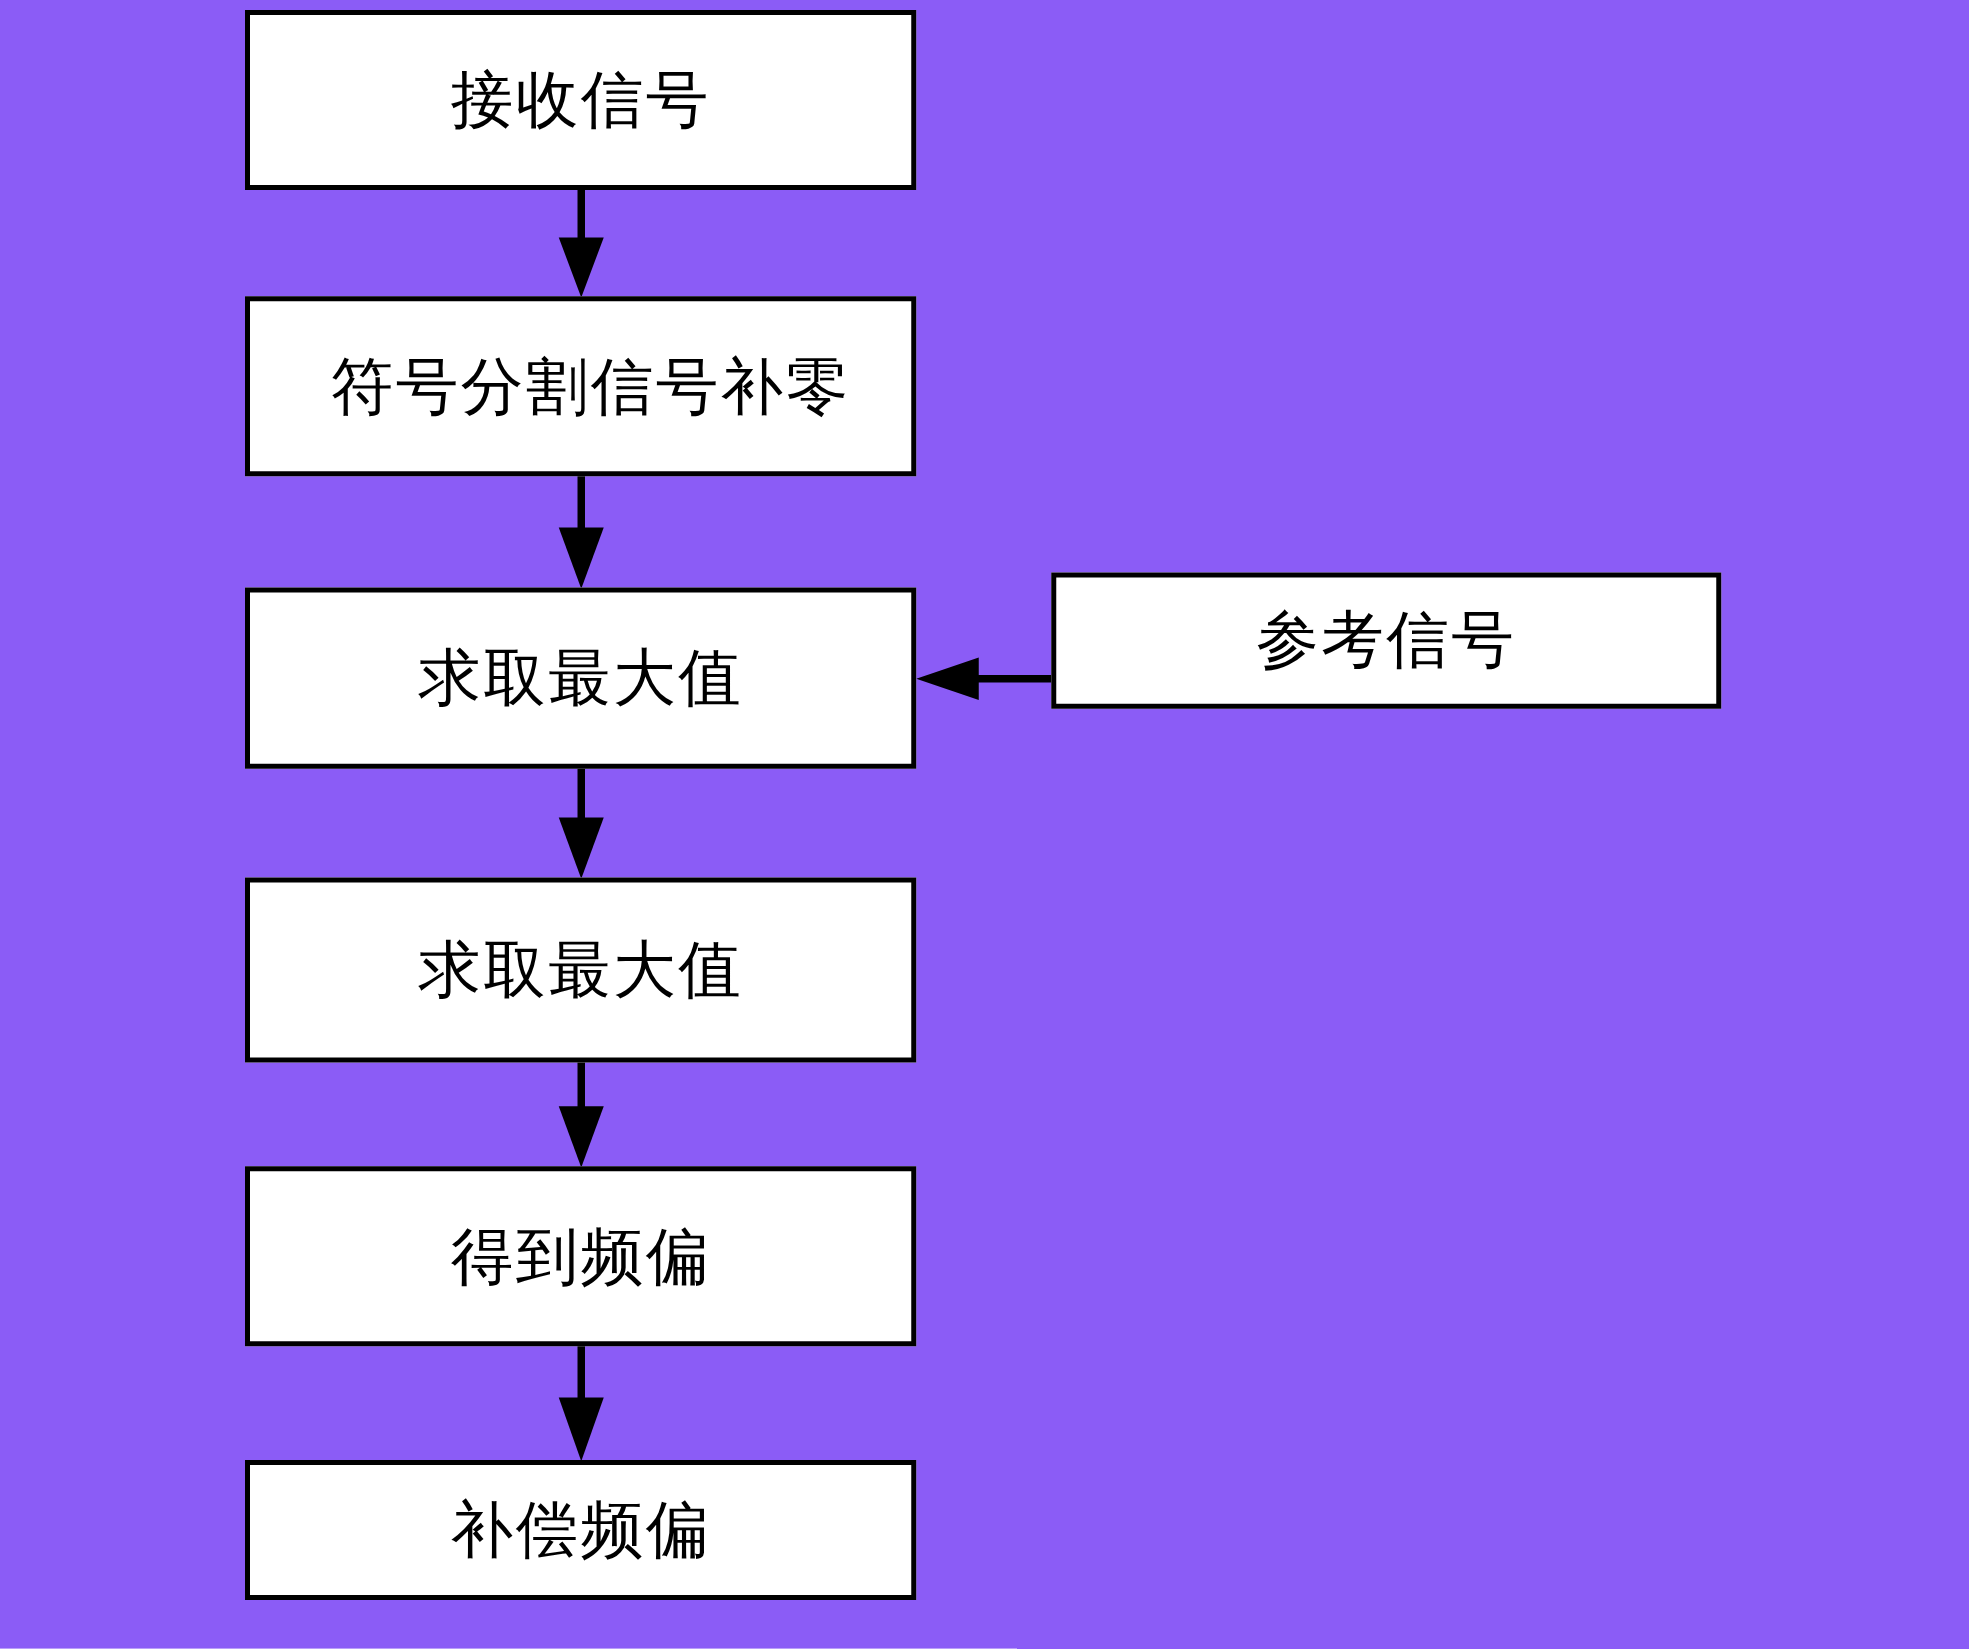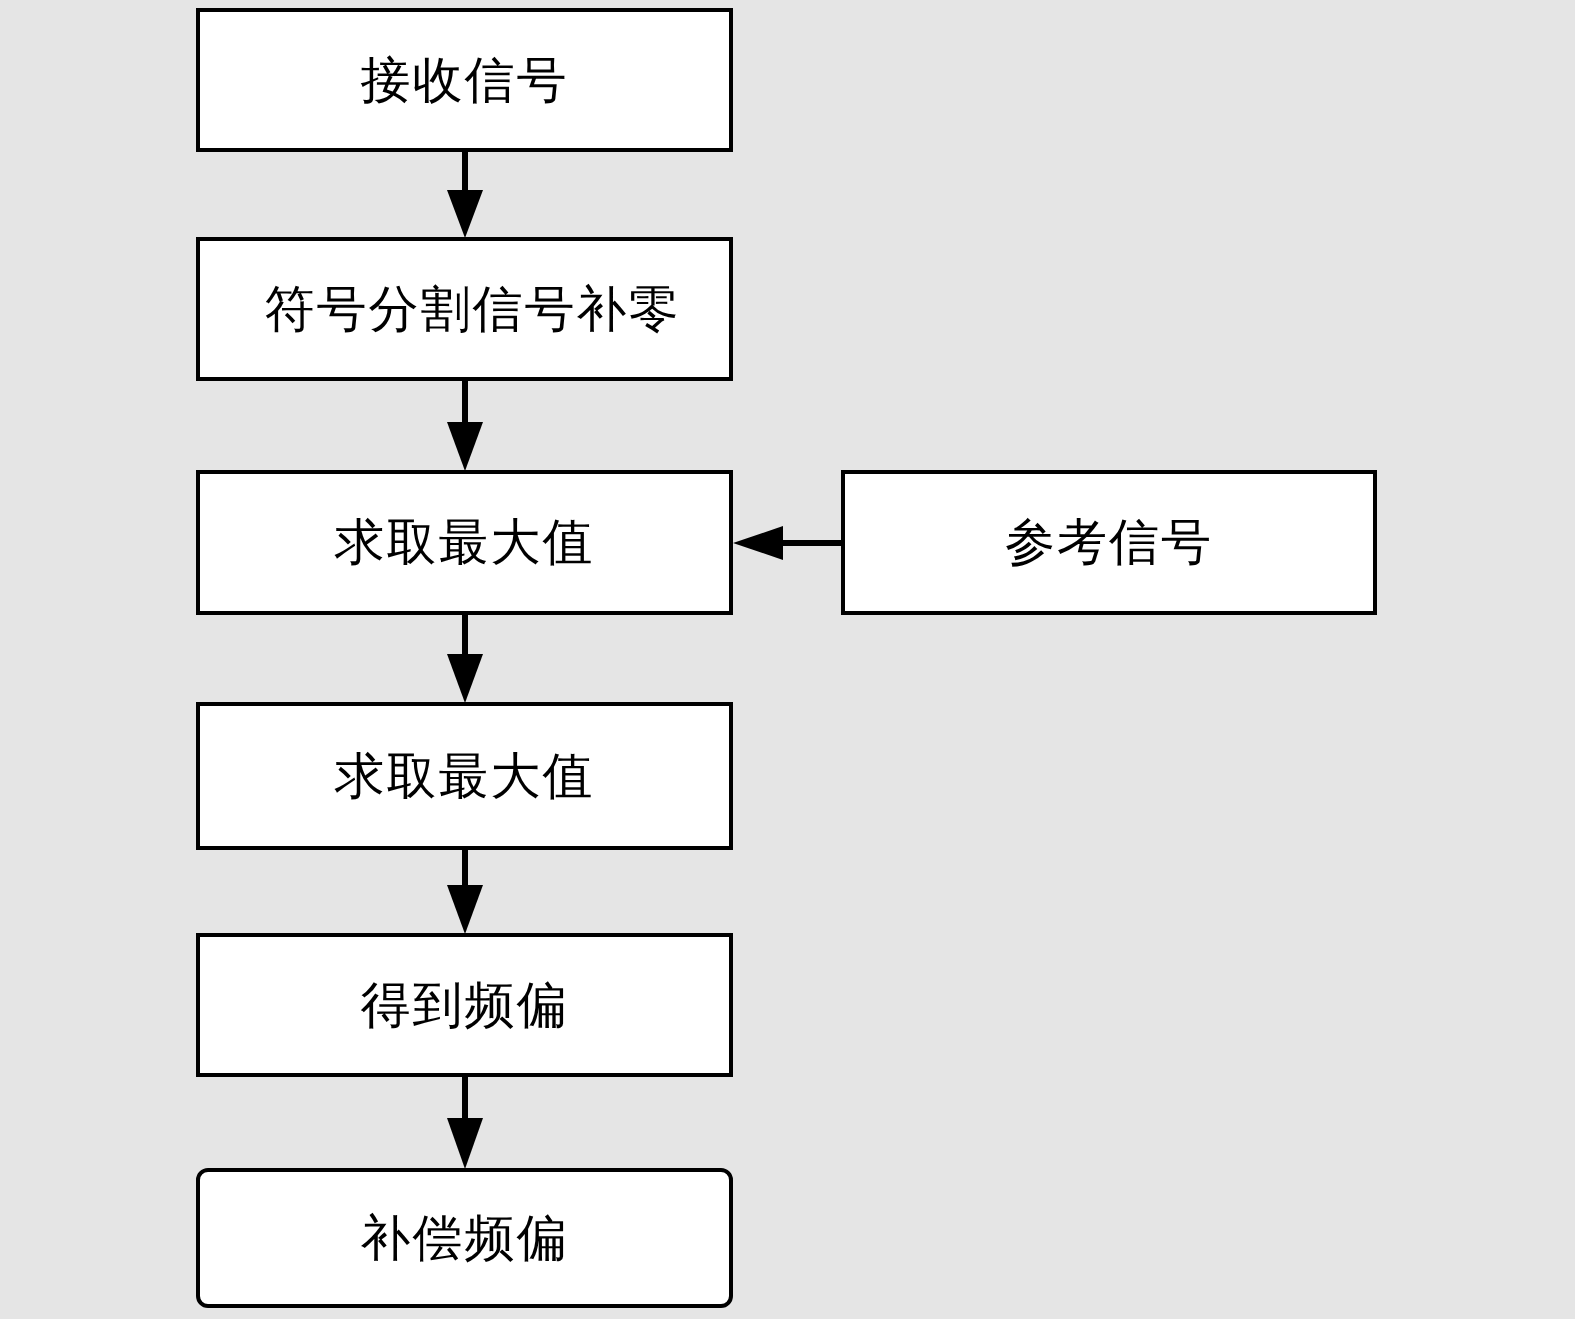--- a/index.html
+++ b/index.html
@@ -4,21 +4,21 @@
 <style>
   html, body {
     margin: 0;
     padding: 0;
     background: #ffffff;
   }
   .canvas {
     position: relative;
     width: 1575px;
     height: 1319px;
-    background: #e5e5e5;
+    background: #8b5cf6;
     font-family: Liberation Sans, sans-serif;
     overflow: hidden;
   }
   .node {
     position: absolute;
     box-sizing: border-box;
     border: 4px solid #000000;
     background: #ffffff;
     display: flex;
     align-items: center;
@@ -27,24 +27,24 @@
     font-size: 50px;
     letter-spacing: 2px;
     color: #000000;
   }
   
   .col-left { left: 196px; width: 537px; }
 
   .n-receive   { top: 8px;    height: 144px; }
   .n-split     { top: 237px;  height: 144px; padding-left: 16px; }
   .n-xcorr     { top: 470px;  height: 145px; }
-  .n-ref       { left: 841px; width: 536px; top: 470px; height: 145px; }
+  .n-ref       { left: 841px; width: 536px; top: 458px; height: 109px; }
   .n-max       { top: 702px;  height: 148px; }
   .n-offset    { top: 933px;  height: 144px; }
-  .n-comp      { top: 1168px; height: 140px; border-radius: 12px; }
+  .n-comp      { top: 1168px; height: 112px; }
 
   .arrows {
     position: absolute;
     left: 0;
     top: 0;
     width: 1575px;
     height: 1319px;
     pointer-events: none;
   }
   .arrows line { stroke: #000000; stroke-width: 6; }

